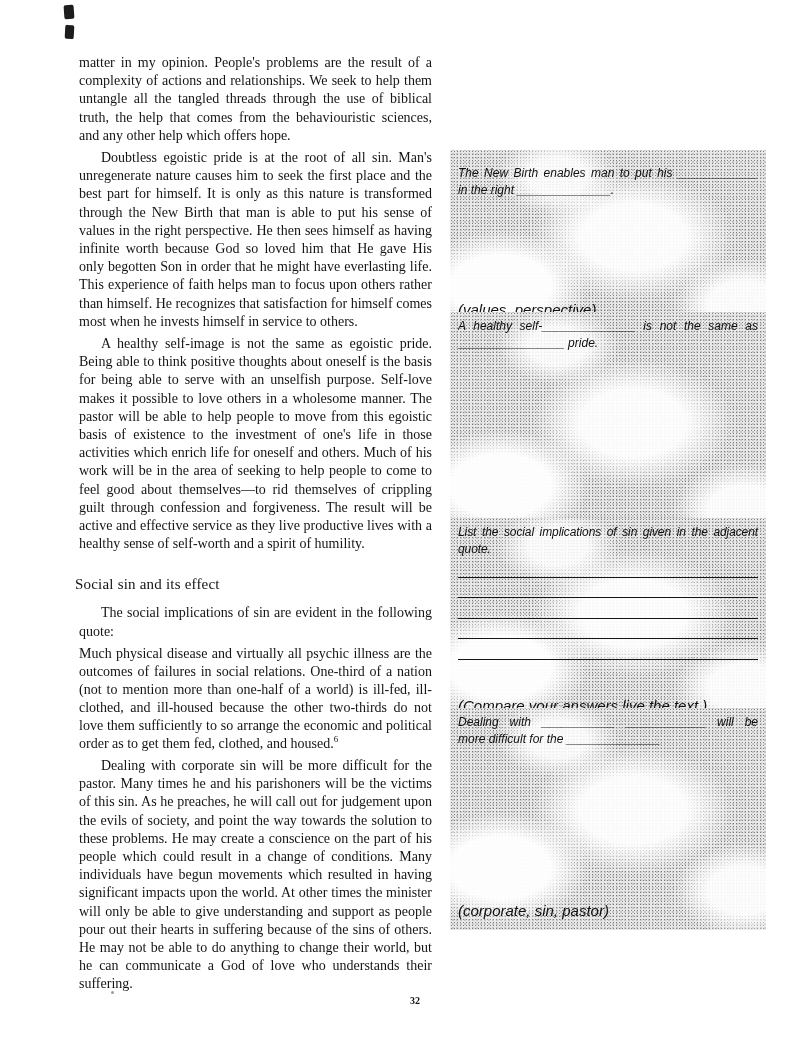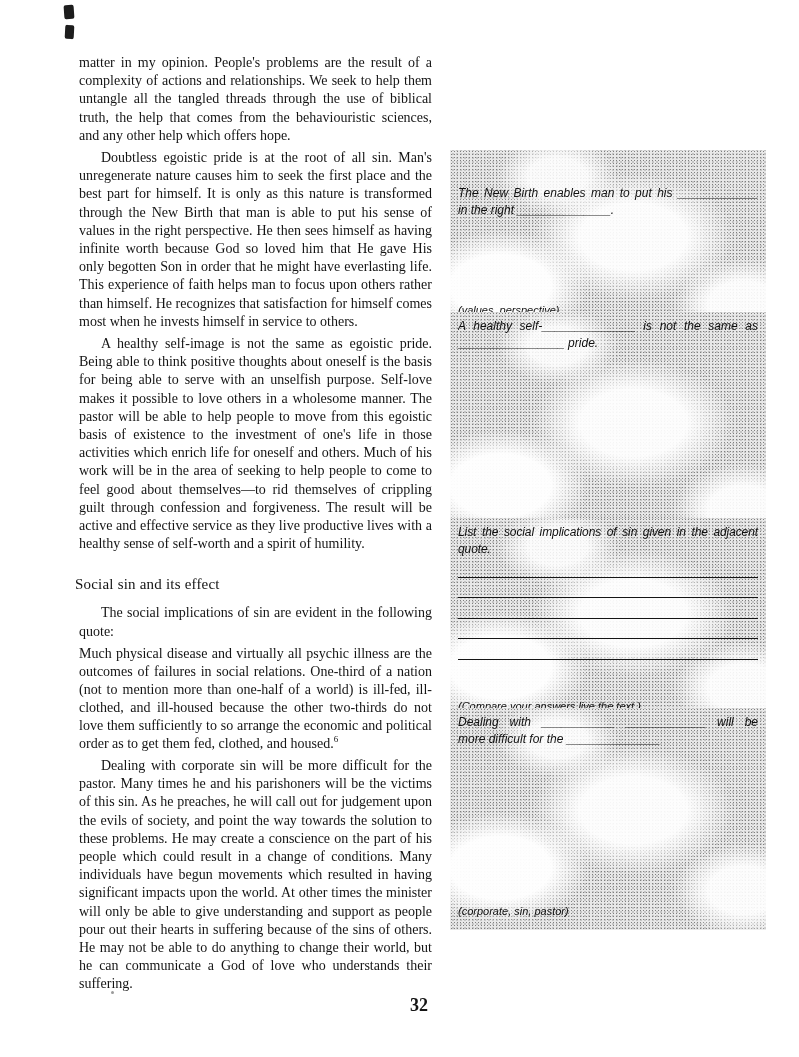--- a/index.html
+++ b/index.html
@@ -41,43 +41,43 @@
       radial-gradient(ellipse 120px 75px at 16% 72%, rgba(255,255,255,.96) 0 42%, rgba(255,255,255,0) 74%),
       radial-gradient(ellipse 140px 88px at 58% 46%, rgba(255,255,255,.92) 0 38%, rgba(255,255,255,0) 72%),
       radial-gradient(ellipse 100px 66px at 93% 82%, rgba(255,255,255,.9) 0 36%, rgba(255,255,255,0) 70%),
       radial-gradient(ellipse 92px 58px at 34% 14%, rgba(255,255,255,.85) 0 32%, rgba(255,255,255,0) 66%),
       radial-gradient(#7f7f7f .75px, rgba(0,0,0,0) .85px),
       radial-gradient(#949494 .65px, rgba(0,0,0,0) .75px),
       linear-gradient(rgba(170,170,170,.28), rgba(170,170,170,.28));
     background-size:auto,auto,auto,auto,3px 3px,4px 4px,auto;
     background-position:0 0,0 0,0 0,0 0,0 0,1px 2px,0 0;
   }
-  .box1{top:150px;height:189px;padding-top:35px;}
+  .box1{top:150px;height:189px;padding-top:15px;}
   .box2{top:312px;height:241px;}
   .box3{top:518px;height:207px;}
   .box4{top:708px;height:222px;}
 
   .prompt{font-size:12px;line-height:16.5px;}
   .prompt .line{white-space:nowrap;overflow:hidden;}
   .prompt .jl{text-align:justify;text-align-last:justify;}
   .prompt.wrap{white-space:normal;text-align:justify;letter-spacing:-.1px;}
 
   .hint{
     position:absolute;left:8px;bottom:12px;
-    font-size:11px;line-height:14px;white-space:nowrap;
+    font-size:15px;line-height:14px;white-space:nowrap;
   }
   .box1 .hint{bottom:22px;}
 
   .answer-lines{margin-top:2px;}
   .ans-line{height:0;border-bottom:1.6px solid #151515;margin-top:19.5px;}
 
   
   .pagenum{
     position:absolute;left:410px;top:995px;width:40px;
-    font-size:18px;font-weight:bold;text-align:left;
+    font-size:10px;font-weight:bold;text-align:left;
   }
 </style>
 </head>
 <body>
 
 <div class="page">
 
   <span class="mark m1"></span>
   <span class="mark m2"></span>
   <span class="speck"></span>

